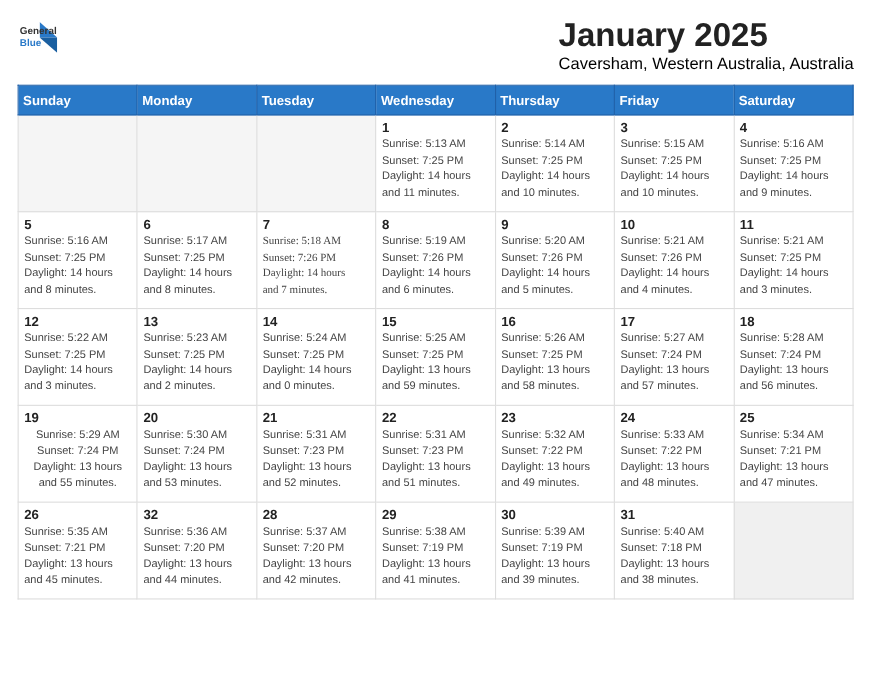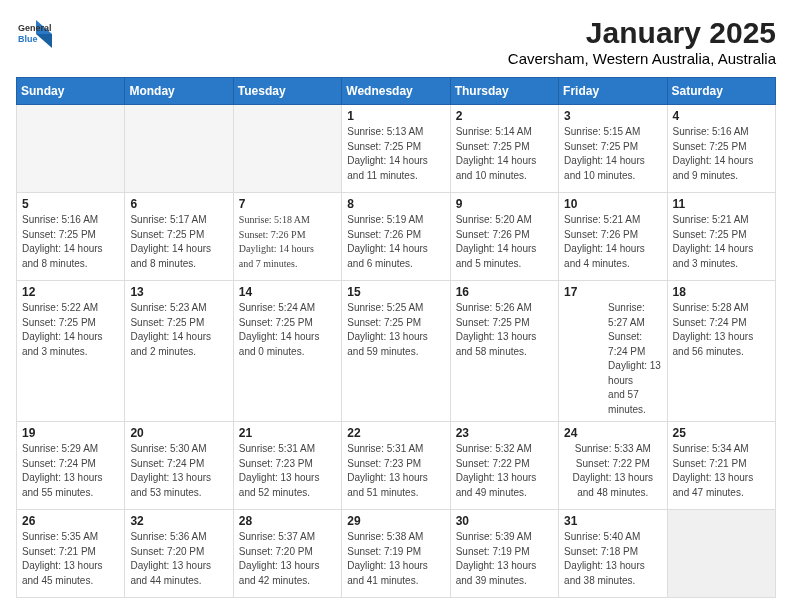--- a/index.html
+++ b/index.html
@@ -14,21 +14,21 @@
       display: flex;
       align-items: flex-start;
       justify-content: space-between;
       margin-bottom: 10px;
     }
     .logo {
       display: flex;
       align-items: center;
       gap: 4px;
     }
-    .title-block { text-align: right; margin-left: 37px; }
+    .title-block { text-align: left; margin-left: 37px; }
     .title-block h1 { font-size: 30px; font-weight: bold; color: #222; }
     .title-block h2 { font-size: 15px; font-weight: normal; color: #000000; }
     .calendar {
       width: 100%;
       border-collapse: collapse;
       border: 1px solid #0f172a;
     }
     .calendar th {
       background: #2979c8;
       color: #fff;
@@ -215,37 +215,37 @@
         </td>
         <td>
           <div class="day-number">16</div>
           <div class="day-detail" style="white-space: pre-line;">Sunrise: 5:26 AM
 Sunset: 7:25 PM
 Daylight: 13 hours
 and 58 minutes.</div>
         </td>
         <td>
           <div class="day-number">17</div>
-          <div class="day-detail" style="white-space: pre-line; margin-left: 44px;">Sunrise: 5:27 AM
+          <div class="day-detail" style="white-space: pre-line;">Sunrise: 5:27 AM
 Sunset: 7:24 PM
 Daylight: 13 hours
 and 57 minutes.</div>
         </td>
         <td>
           <div class="day-number">18</div>
           <div class="day-detail" style="white-space: pre-line;">Sunrise: 5:28 AM
 Sunset: 7:24 PM
 Daylight: 13 hours
 and 56 minutes.</div>
         </td>
       </tr>
       <tr class="week-row">
         <td>
           <div class="day-number">19</div>
-          <div class="day-detail" style="white-space: pre-line;">Sunrise: 5:29 AM
+          <div class="day-detail" style="white-space: pre-line; text-align: center;">Sunrise: 5:29 AM
 Sunset: 7:24 PM
 Daylight: 13 hours
 and 55 minutes.</div>
         </td>
         <td>
           <div class="day-number">20</div>
           <div class="day-detail" style="white-space: pre-line;">Sunrise: 5:30 AM
 Sunset: 7:24 PM
 Daylight: 13 hours
 and 53 minutes.</div>
@@ -266,21 +266,21 @@
         </td>
         <td>
           <div class="day-number">23</div>
           <div class="day-detail" style="white-space: pre-line;">Sunrise: 5:32 AM
 Sunset: 7:22 PM
 Daylight: 13 hours
 and 49 minutes.</div>
         </td>
         <td>
           <div class="day-number">24</div>
-          <div class="day-detail" style="white-space: pre-line; text-align: center;">Sunrise: 5:33 AM
+          <div class="day-detail" style="white-space: pre-line;">Sunrise: 5:33 AM
 Sunset: 7:22 PM
 Daylight: 13 hours
 and 48 minutes.</div>
         </td>
         <td>
           <div class="day-number">25</div>
           <div class="day-detail" style="white-space: pre-line;">Sunrise: 5:34 AM
 Sunset: 7:21 PM
 Daylight: 13 hours
 and 47 minutes.</div>

